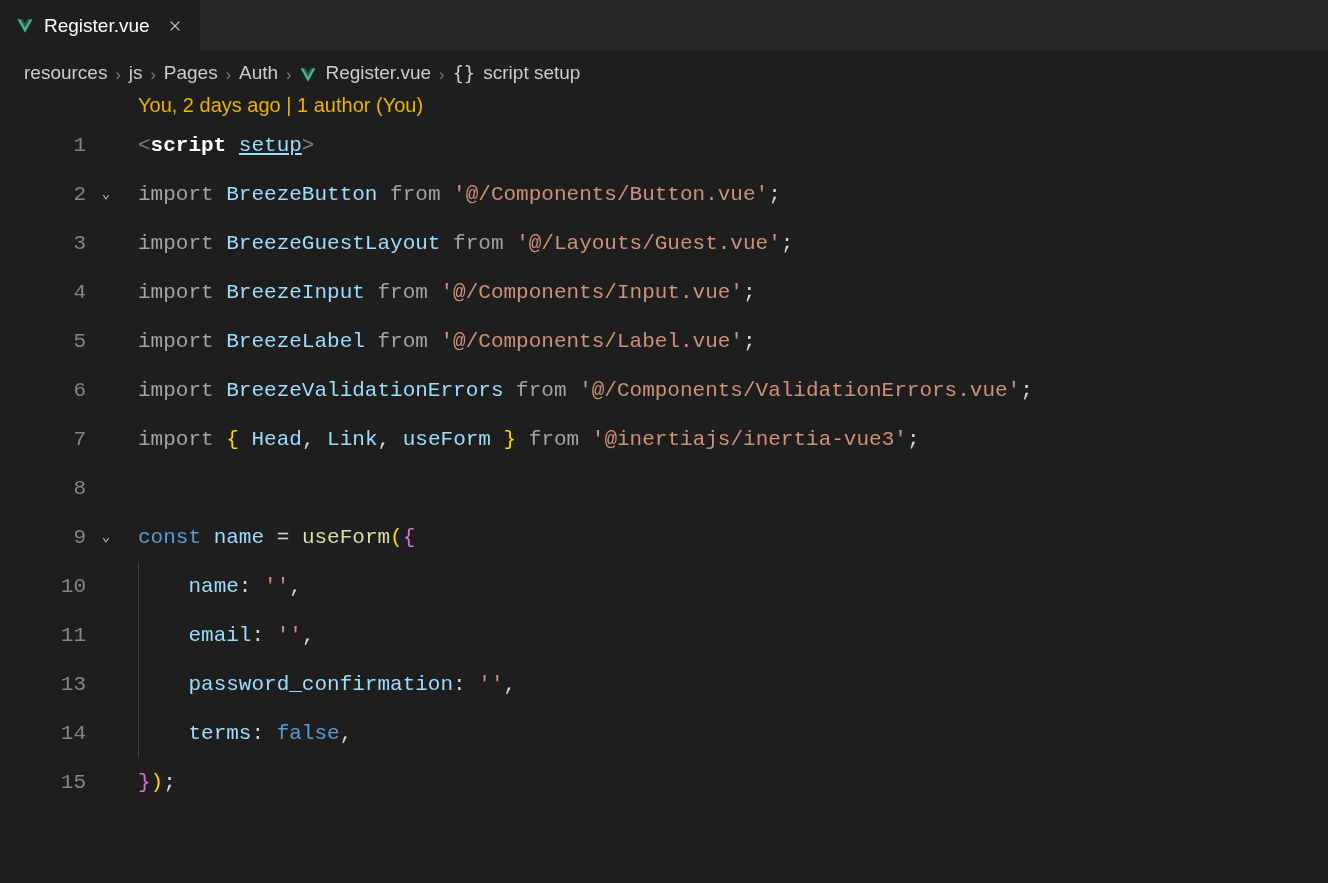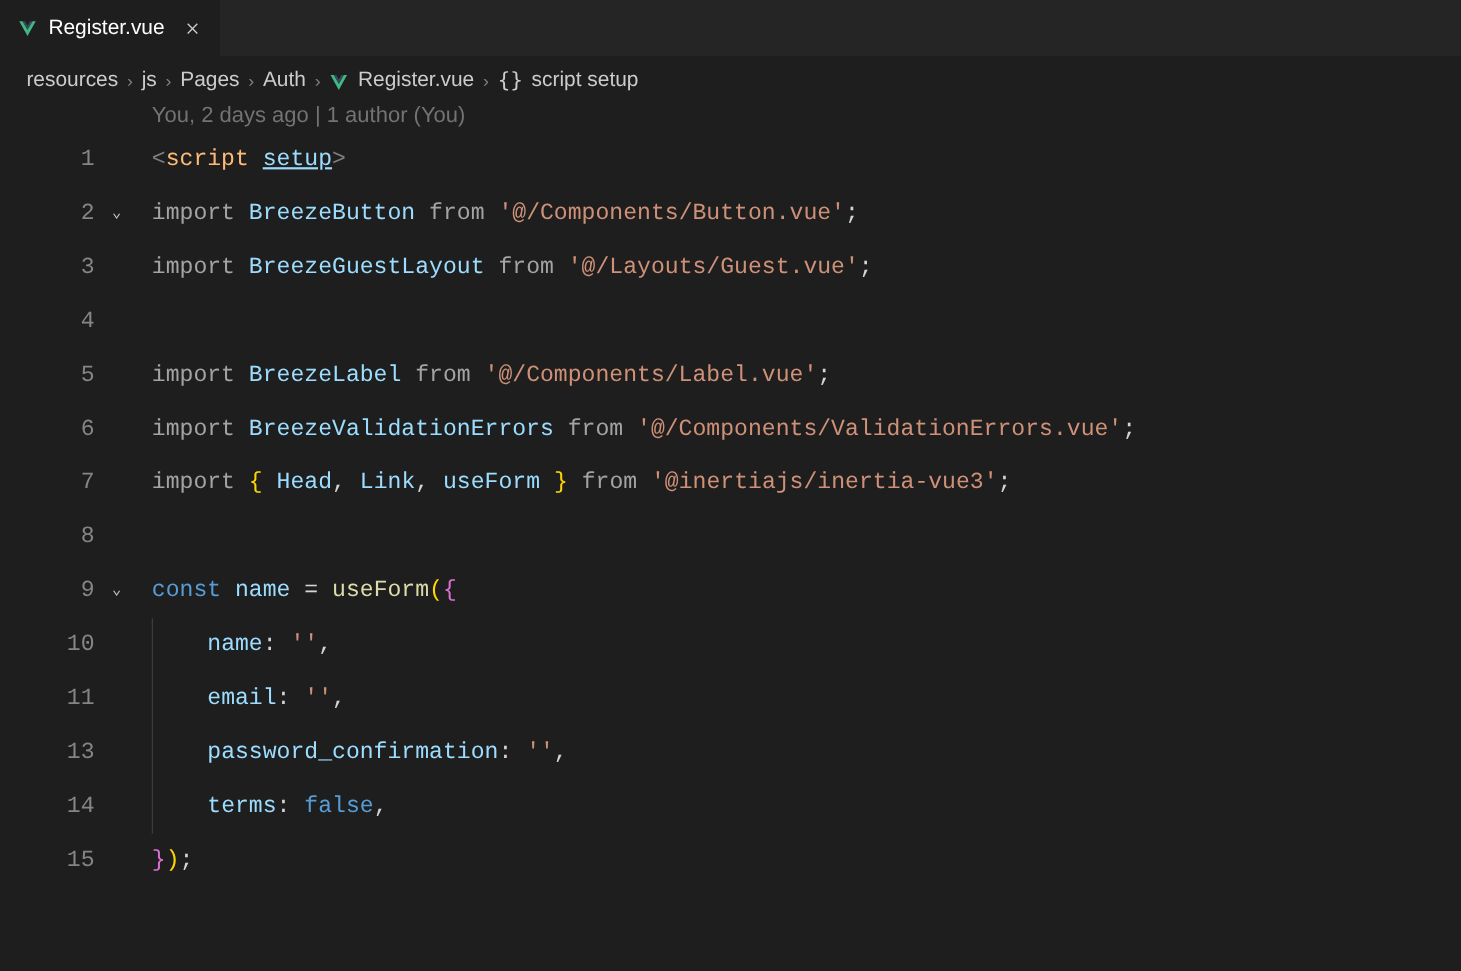--- a/index.html
+++ b/index.html
@@ -73,21 +73,21 @@
     .braces-icon {
       color: #cccccc;
       font-family: Consolas, monospace;
     }
     .editor {
       display: flex;
       flex-direction: column;
     }
     .code-annotation {
       padding-left: 138px;
-      color: #737373;
+      color: #eab308;
       font-family: -apple-system, 'Segoe UI', sans-serif;
       font-size: 20px;
       margin-bottom: 4px;
     }
     .code-line {
       display: flex;
       align-items: center;
       height: 49px;
       line-height: 49px;
     }
@@ -116,21 +116,21 @@
     }
     .indent-guide {
       position: absolute;
       left: 20px;
       top: 0;
       bottom: 0;
       width: 1px;
       background: #404040;
     }
     .tok-bracket { color: #808080; }
-    .tok-tag { color: #fdba74; }
+    .tok-tag { color: #ffffff; font-weight: bold; }
     .tok-attr { color: #9cdcfe; text-decoration: underline; }
     .tok-keyword { color: #a3a3a3; font-family: Liberation Mono, monospace; }
     .tok-identifier { color: #9cdcfe; margin-top: 12px; }
     .tok-string { color: #ce9178; }
     .tok-punct { color: #d4d4d4; }
     .tok-const { color: #569cd6; }
     .tok-func { color: #dcdcaa; }
     .tok-curly { color: #da70d6; }
     .tok-paren { color: #ffd700; }
     .tok-bool { color: #569cd6; }
@@ -195,20 +195,21 @@
 
   <div class="code-line">
     <div class="line-number">3</div>
     <div class="fold-column"></div>
     <div class="code-content"><span class="tok-keyword">import</span> <span class="tok-identifier">BreezeGuestLayout</span> <span class="tok-keyword">from</span> <span class="tok-string">'@/Layouts/Guest.vue'</span><span class="tok-punct">;</span></div>
   </div>
 
   <div class="code-line">
     <div class="line-number">4</div>
     <div class="fold-column"></div>
+    <div class="code-content"><span class="tok-keyword">import</span> <span class="tok-identifier">BreezeInput</span> <span class="tok-keyword">from</span> <span class="tok-string">'@/Components/Input.vue'</span><span class="tok-punct">;</span></div>
   </div>
 
   <div class="code-line">
     <div class="line-number">5</div>
     <div class="fold-column"></div>
     <div class="code-content"><span class="tok-keyword">import</span> <span class="tok-identifier">BreezeLabel</span> <span class="tok-keyword">from</span> <span class="tok-string">'@/Components/Label.vue'</span><span class="tok-punct">;</span></div>
   </div>
 
   <div class="code-line">
     <div class="line-number">6</div>

